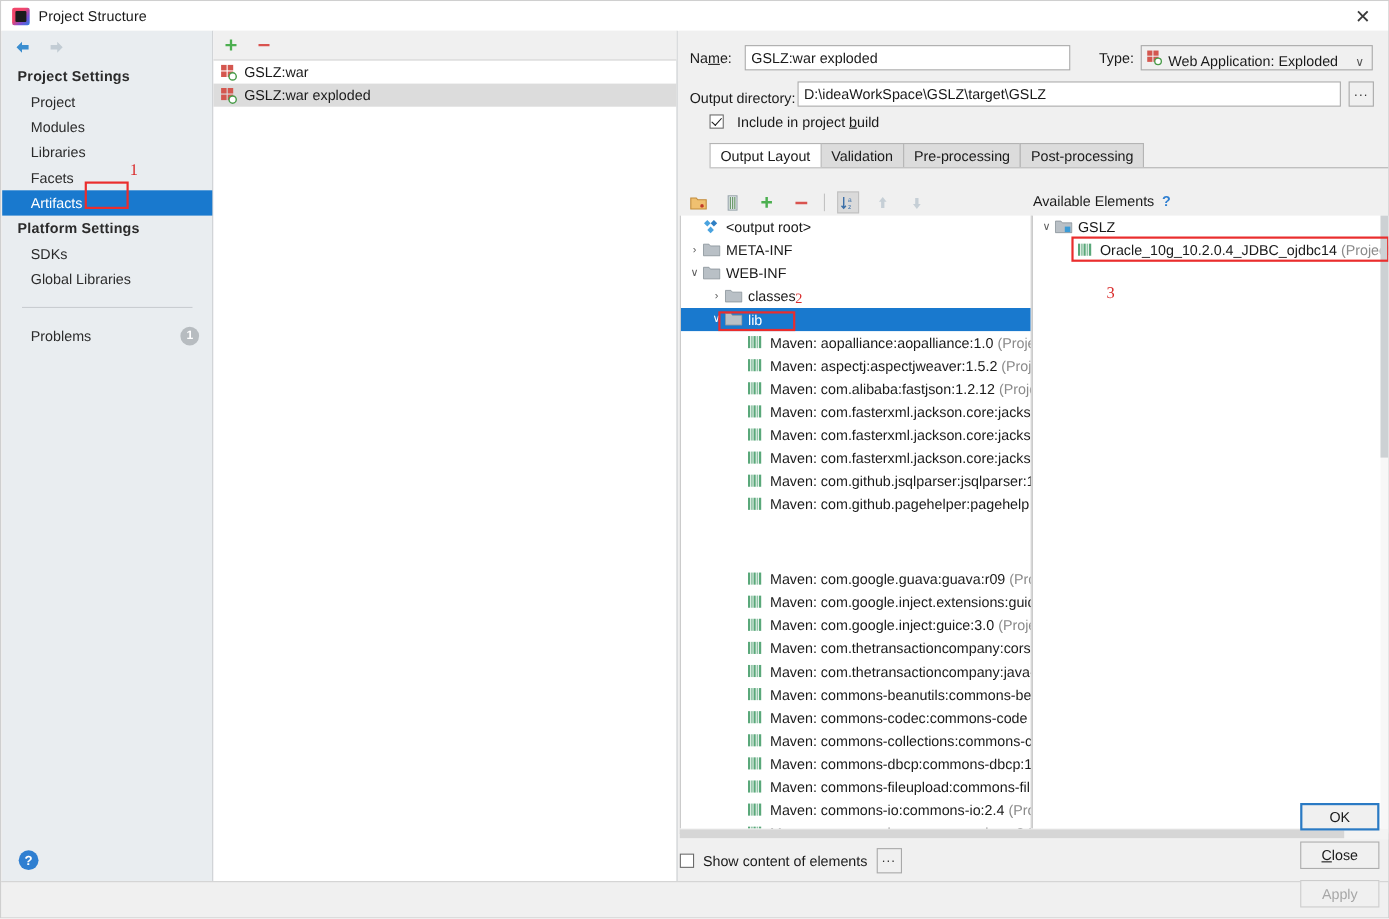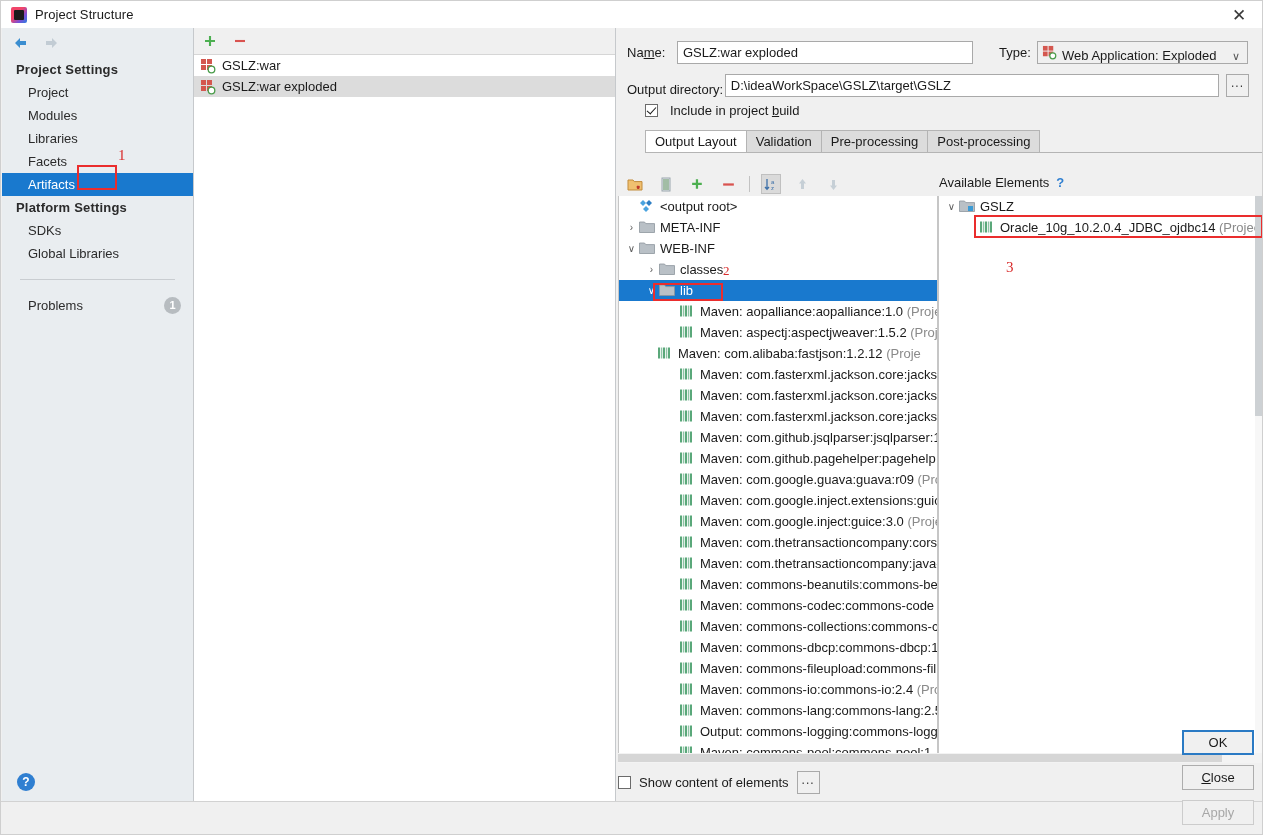--- a/index.html
+++ b/index.html
@@ -488,21 +488,21 @@
         <span class="ticon"><svg width="14" height="14" viewBox="0 0 14 14">
             <rect x="1" y="1.5" width="2" height="11" fill="#5aa87a"></rect>
             <rect x="3.8" y="1.5" width="1.5" height="11" fill="#8fc4a6"></rect>
             <rect x="6" y="1.5" width="2" height="11" fill="#5aa87a"></rect>
             <rect x="8.8" y="1.5" width="1.5" height="11" fill="#8fc4a6"></rect>
             <rect x="11" y="1.5" width="2" height="11" fill="#5aa87a"></rect>
           </svg></span>
         <span>Maven: aspectj:aspectjweaver:1.5.2</span>
         <span class="tgray">&nbsp;(Proje</span>
       </div>
-      <div class="tnode" style="padding-left: 23px;">
+      <div class="tnode" style="padding-left: 45px;">
         <span class="twist"></span>
         <span class="ticon"><svg width="14" height="14" viewBox="0 0 14 14">
             <rect x="1" y="1.5" width="2" height="11" fill="#5aa87a"></rect>
             <rect x="3.8" y="1.5" width="1.5" height="11" fill="#8fc4a6"></rect>
             <rect x="6" y="1.5" width="2" height="11" fill="#5aa87a"></rect>
             <rect x="8.8" y="1.5" width="1.5" height="11" fill="#8fc4a6"></rect>
             <rect x="11" y="1.5" width="2" height="11" fill="#5aa87a"></rect>
           </svg></span>
         <span>Maven: com.alibaba:fastjson:1.2.12</span>
         <span class="tgray">&nbsp;(Proje</span>
@@ -555,21 +555,21 @@
         <span class="twist"></span>
         <span class="ticon"><svg width="14" height="14" viewBox="0 0 14 14">
             <rect x="1" y="1.5" width="2" height="11" fill="#5aa87a"></rect>
             <rect x="3.8" y="1.5" width="1.5" height="11" fill="#8fc4a6"></rect>
             <rect x="6" y="1.5" width="2" height="11" fill="#5aa87a"></rect>
             <rect x="8.8" y="1.5" width="1.5" height="11" fill="#8fc4a6"></rect>
             <rect x="11" y="1.5" width="2" height="11" fill="#5aa87a"></rect>
           </svg></span>
         <span>Maven: com.github.pagehelper:pagehelp</span>
       </div>
-      <div class="tnode" style="padding-left: 45px;">
+      <div class="tnode" style="padding-left: 45px; margin-top: 47px;">
         <span class="twist"></span>
         <span class="ticon"><svg width="14" height="14" viewBox="0 0 14 14">
             <rect x="1" y="1.5" width="2" height="11" fill="#5aa87a"></rect>
             <rect x="3.8" y="1.5" width="1.5" height="11" fill="#8fc4a6"></rect>
             <rect x="6" y="1.5" width="2" height="11" fill="#5aa87a"></rect>
             <rect x="8.8" y="1.5" width="1.5" height="11" fill="#8fc4a6"></rect>
             <rect x="11" y="1.5" width="2" height="11" fill="#5aa87a"></rect>
           </svg></span>
         <span>Maven: com.google.guava:guava:r09</span>
         <span class="tgray">&nbsp;(Prc</span>

